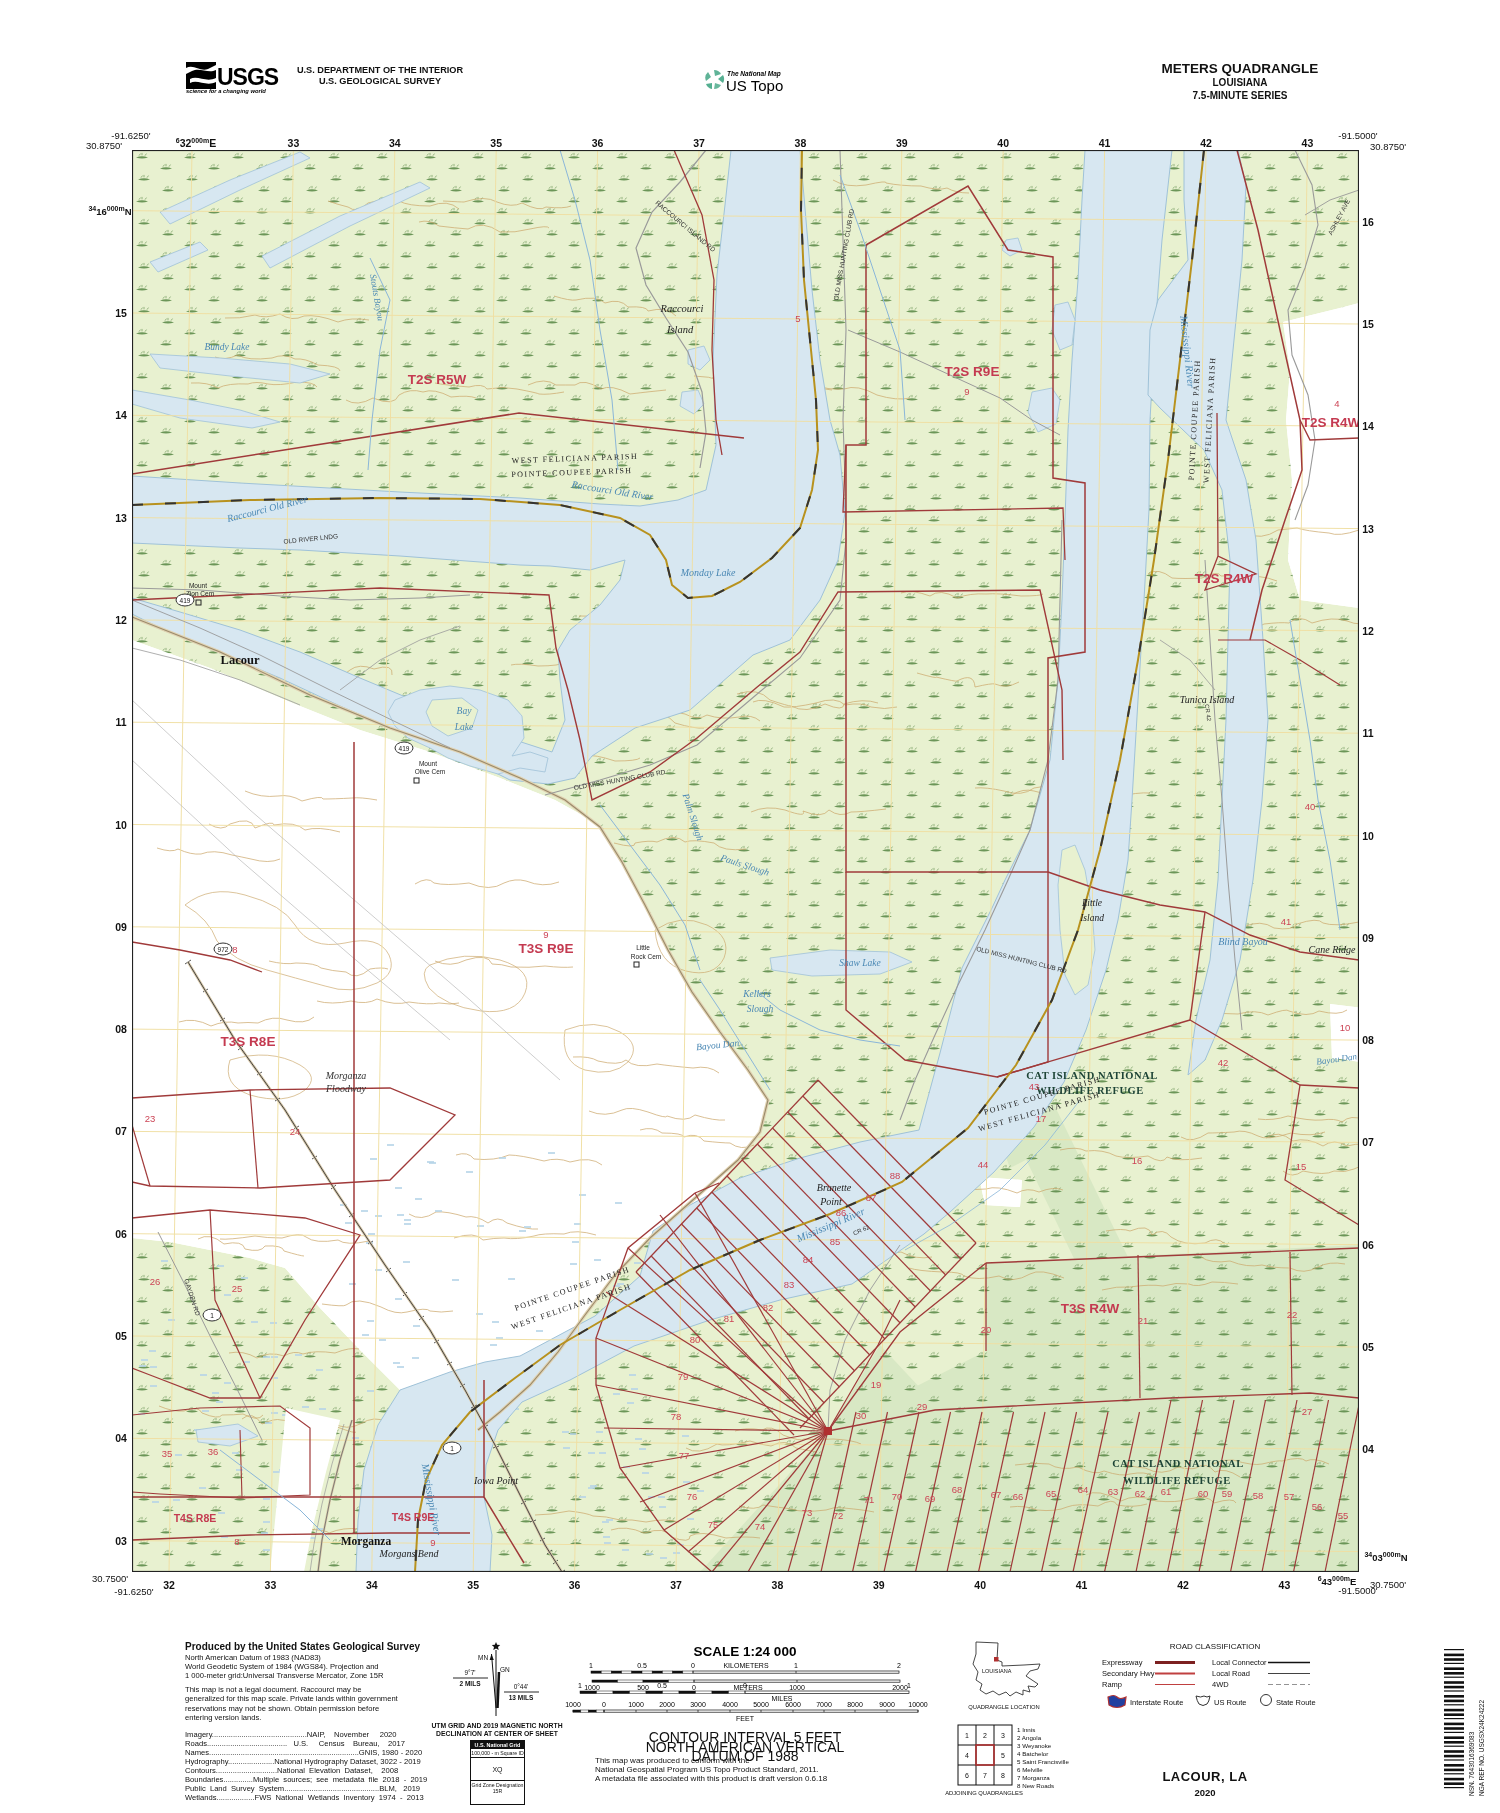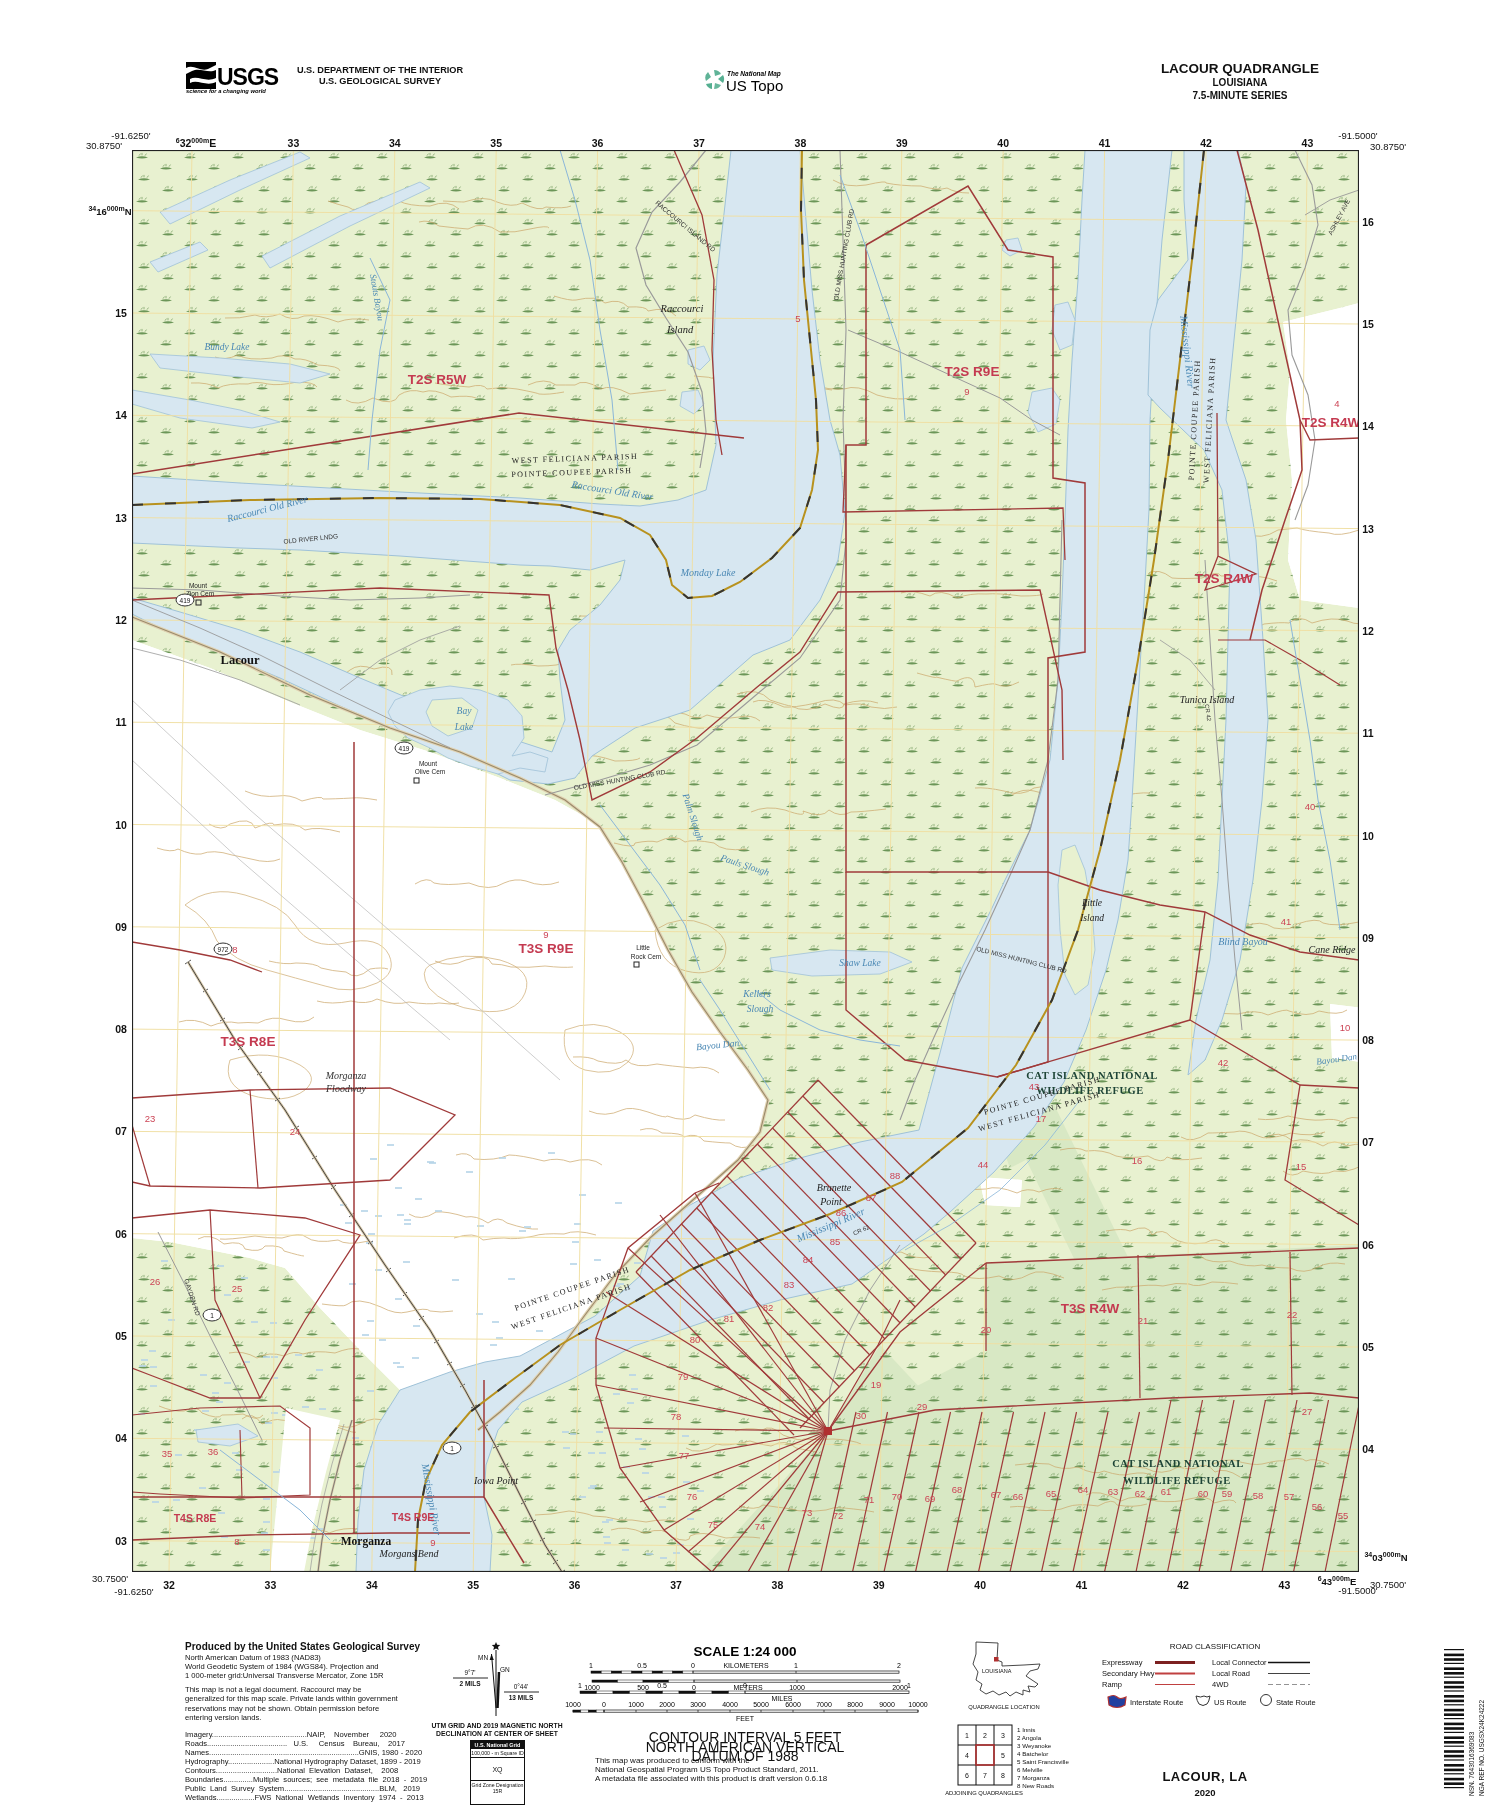--- a/index.html
+++ b/index.html
@@ -24,21 +24,21 @@
 <path d="M19,7 a8,8 0 0 1 0,8 l-5,-4 z" opacity="0.9"></path>
 <path d="M17,17 a8,8 0 0 1 -7,4 l1,-6 z" opacity="0.8"></path>
 <path d="M8,21 a8,8 0 0 1 -6,-5 l6,-1 z" opacity="0.9"></path>
 <path d="M2,13 a8,8 0 0 1 2,-9 l3,5 z" opacity="0.85"></path>
 </g>
 <text x="23" y="8" font-size="6.5" font-weight="bold" font-style="italic" fill="#000">The National Map</text>
 <text x="22" y="23" font-size="15" fill="#000" font-family="&quot;Liberation Sans&quot;, sans-serif">US Topo</text>
 </svg></div>
 
 <div class="abs" style="left:1155px;top:61px;width:170px;text-align:center">
-<div style="font-size:13.5px;font-weight:bold">LACOUR QUADRANGLE</div>
+<div style="font-size:13.5px;font-weight:bold">METERS QUADRANGLE</div>
 <div style="font-size:10px;font-weight:bold;margin-top:1px">LOUISIANA</div>
 <div style="font-size:10px;font-weight:bold;margin-top:2px">7.5-MINUTE SERIES</div>
 </div>
 
 <div class="abs" style="left:132px;top:150px;width:1227px;height:1422px">
 <svg width="1227" height="1422" viewBox="0 0 1227 1422">
 <defs>
 <pattern id="sw" width="48" height="44" patternUnits="userSpaceOnUse">
 <g>
 <path fill="#5b8a48" stroke="none" d="M4,7.5 q6,-2.3 12,0 q-6,1.9 -12,0Z M28,18.5 q6,-2.3 12,0 q-6,1.9 -12,0Z M6,29.5 q6,-2.3 12,0 q-6,1.9 -12,0Z M30,40.5 q6,-2.3 12,0 q-6,1.9 -12,0Z"></path>
@@ -750,21 +750,21 @@
 <div>World Geodetic System of 1984 (WGS84).  Projection and</div>
 <div>1 000-meter grid:Universal Transverse Mercator, Zone 15R</div>
 <div style="margin-top:5px">This map is not a legal document. Raccourci may be</div>
 <div>generalized for this map scale. Private lands within government</div>
 <div>reservations may not be shown. Obtain permission before</div>
 <div>entering version lands.</div>
 <div style="margin-top:8px"></div>
 <div>Imagery.............................................NAIP,&nbsp;&nbsp;&nbsp;&nbsp;November&nbsp;&nbsp;&nbsp;&nbsp;&nbsp;2020</div>
 <div>Roads......................................&nbsp;&nbsp;&nbsp;U.S.&nbsp;&nbsp;&nbsp;&nbsp;&nbsp;Census&nbsp;&nbsp;&nbsp;&nbsp;Bureau,&nbsp;&nbsp;&nbsp;&nbsp;2017</div>
 <div>Names.......................................................................GNIS, 1980 - 2020</div>
-<div>Hydrography......................National Hydrography Dataset, 1899 - 2019</div>
+<div>Hydrography......................National Hydrography Dataset, 3022 - 2019</div>
 <div>Contours.............................National&nbsp;&nbsp;Elevation&nbsp;&nbsp;Dataset,&nbsp;&nbsp;&nbsp;&nbsp;2008</div>
 <div>Boundaries..............Multiple&nbsp;&nbsp;sources;&nbsp;&nbsp;see&nbsp;&nbsp;metadata&nbsp;&nbsp;file&nbsp;&nbsp;2018&nbsp;&nbsp;-&nbsp;&nbsp;2019</div>
 <div>Public&nbsp;&nbsp;Land&nbsp;&nbsp;Survey&nbsp;&nbsp;System.............................................BLM,&nbsp;&nbsp;&nbsp;2019</div>
 <div>Wetlands..................FWS&nbsp;&nbsp;National&nbsp;&nbsp;Wetlands&nbsp;&nbsp;Inventory&nbsp;&nbsp;1974&nbsp;&nbsp;-&nbsp;&nbsp;2013</div>
 </div>
 
 <div class="abs" style="left:440px;top:1632px;width:120px;height:112px">
 <svg width="120" height="112" viewBox="0 0 120 112">
 <path d="M56,10 l1.2,2.8 3,0.3 -2.2,2 0.7,3 -2.7,-1.6 -2.7,1.6 0.7,-3 -2.2,-2 3,-0.3 Z" fill="#111"></path>
 <line x1="56" y1="18" x2="56" y2="84" stroke="#111" stroke-width="1"></line>

